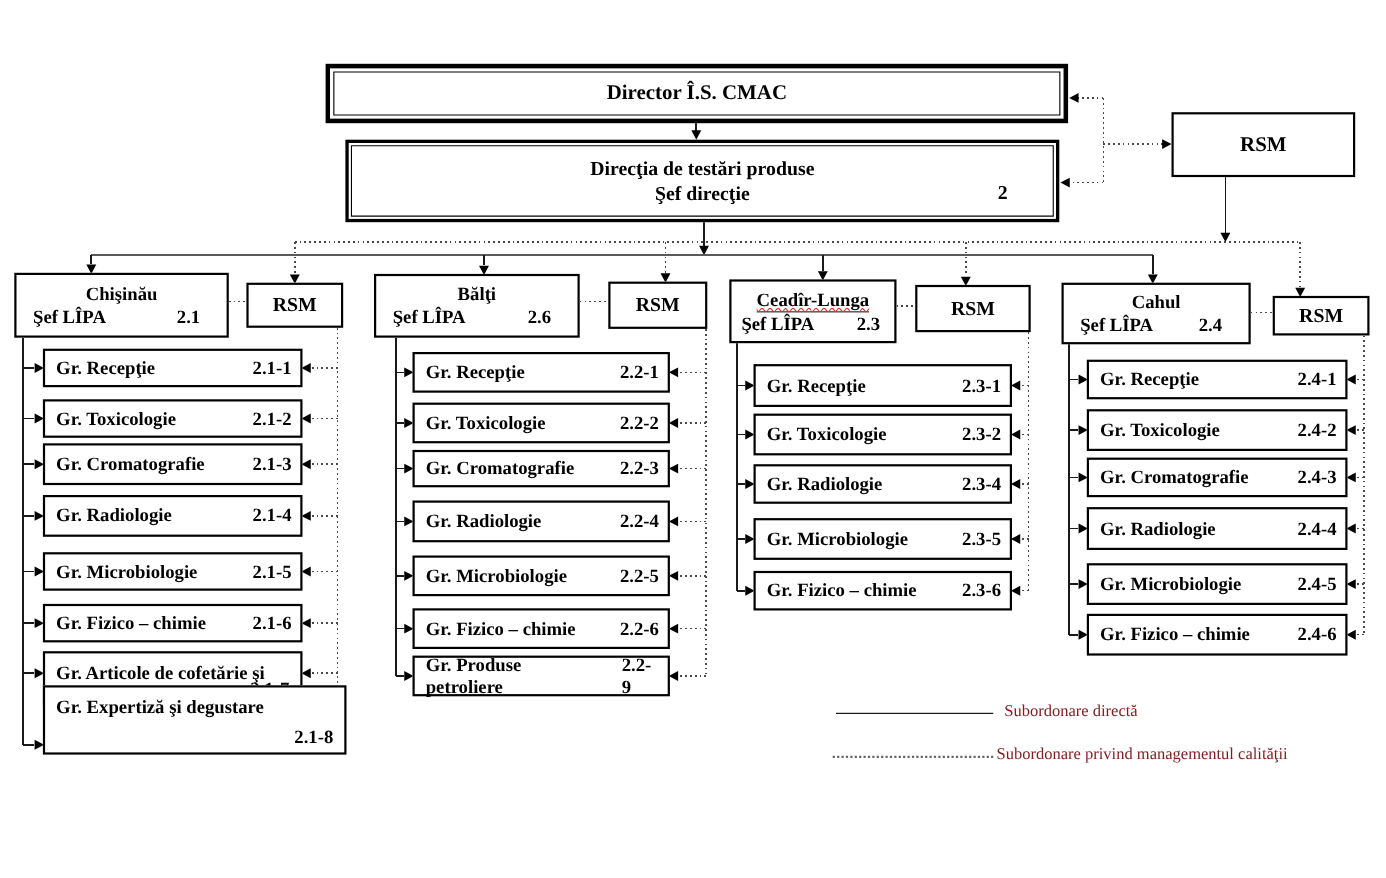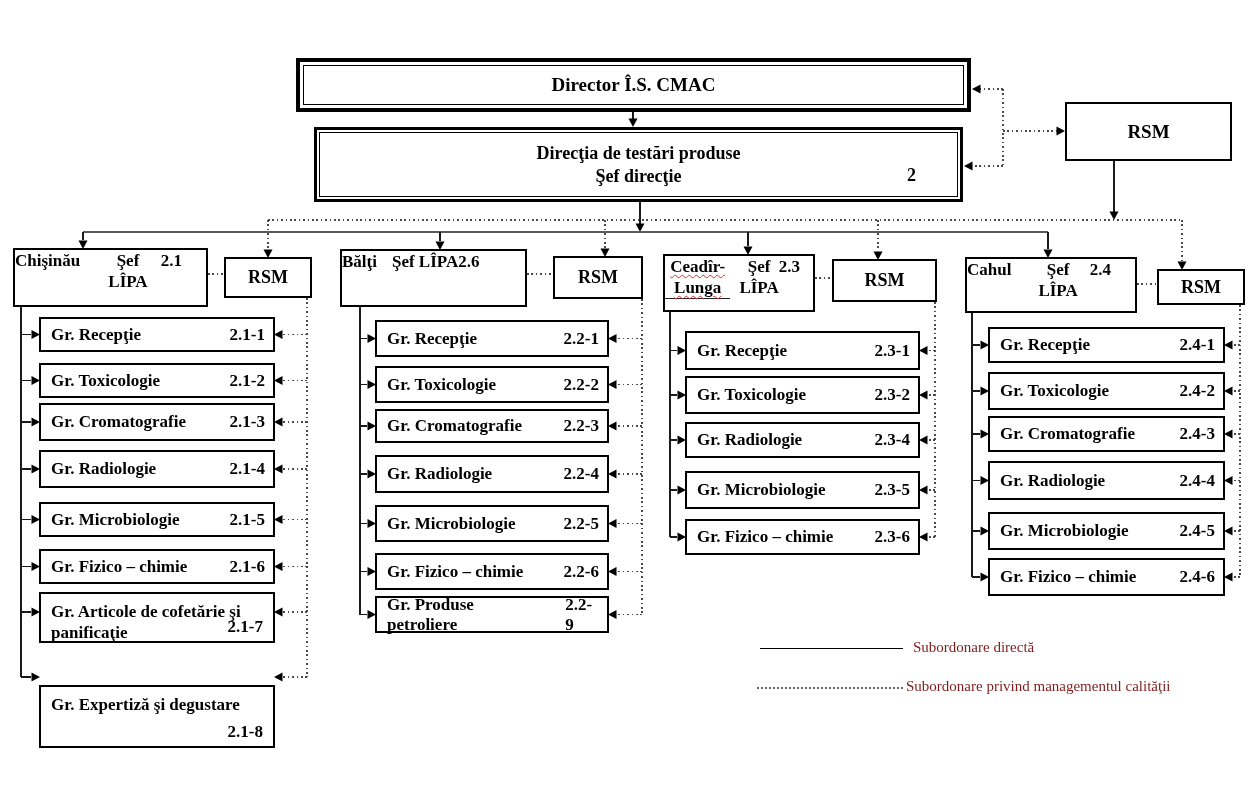--- a/index.html
+++ b/index.html
@@ -14,21 +14,21 @@
     box-shadow:inset 0 0 0 3px #fff, inset 0 0 0 4px #000;
     display:flex;align-items:center;justify-content:center;font-weight:bold;font-size:19px;}
   #box-direction{left:314px;top:127px;width:649px;height:75px;border:3px solid #000;
     box-shadow:inset 0 0 0 2px #fff, inset 0 0 0 3px #000;
     display:flex;flex-direction:column;align-items:center;justify-content:center;
     font-weight:bold;font-size:18px;line-height:23px;}
   #box-direction .dir-num{position:absolute;right:44px;bottom:12px;font-size:18px;}
   #box-rsm-top{left:1065px;top:102px;width:167px;height:59px;
     display:flex;align-items:center;justify-content:center;font-weight:bold;font-size:19px;}
 
-  .hdr{display:flex;flex-direction:row;
+  .hdr{display:flex;flex-direction:column;justify-content:center;
        font-weight:bold;font-size:17px;line-height:21px;text-align:center;}
   .hdr .l2{display:flex;justify-content:space-between;padding:0 24px 0 15px;}
   .hdr.narrow .l2{padding:0 13px 0 9px;}
   .sq{display:inline-block;border-bottom:1.5px solid #222;
       text-decoration-line:underline;text-decoration-style:wavy;
       text-decoration-color:#d23030;text-decoration-thickness:1px;text-underline-offset:2px;}
 
   .rsm-sm{display:flex;align-items:center;justify-content:center;font-weight:bold;font-size:18px;}
 
   .item{display:flex;align-items:center;justify-content:space-between;
@@ -245,21 +245,21 @@
       </div>
       <div class="node item" style="left: 39px; top: 502px; width: 236px; height: 35px;">
         <span class="lbl">Gr. Microbiologie</span>
         <span class="code">2.1-5</span>
       </div>
       <div class="node item" style="left: 39px; top: 549px; width: 236px; height: 35px;">
         <span class="lbl">Gr. Fizico – chimie</span>
         <span class="code">2.1-6</span>
       </div>
       <div class="node item tall" style="left: 39px; top: 592px; width: 236px; height: 51px;"><span class="lbl">Gr. Articole de cofetărie şi panificaţie</span><span class="code">2.1-7</span></div>
-      <div class="node item tall" style="left: 39px; top: 685px; width: 236px; height: 63px;"><span class="lbl">Gr. Expertiză şi degustare</span><span class="code">2.1-8</span></div>
+      <div class="node item tall" style="left: 39px; top: 623px; width: 276px; height: 63px;"><span class="lbl">Gr. Expertiză şi degustare</span><span class="code">2.1-8</span></div>
       <div class="node hdr" style="left: 340px; top: 249px; width: 187px; height: 58px;">
         <div><span>Bălţi</span></div>
         <div class="l2">
           <span>Şef LÎPA</span>
           <span>2.6</span>
         </div>
       </div>
       <div class="node rsm-sm" style="left: 553px; top: 256px; width: 90px; height: 43px;">
         <span>RSM</span>
       </div>

